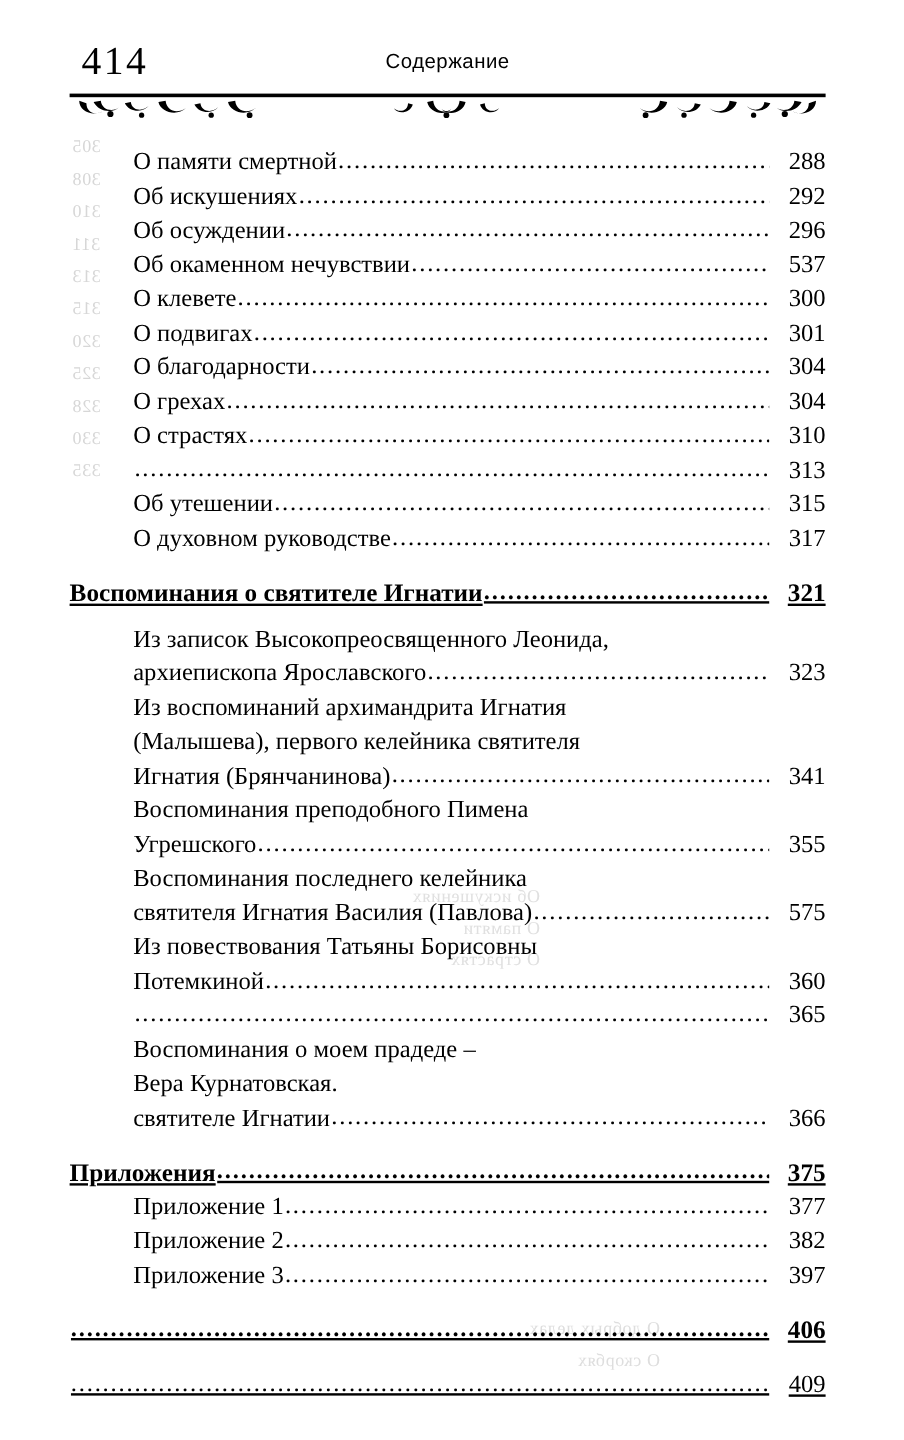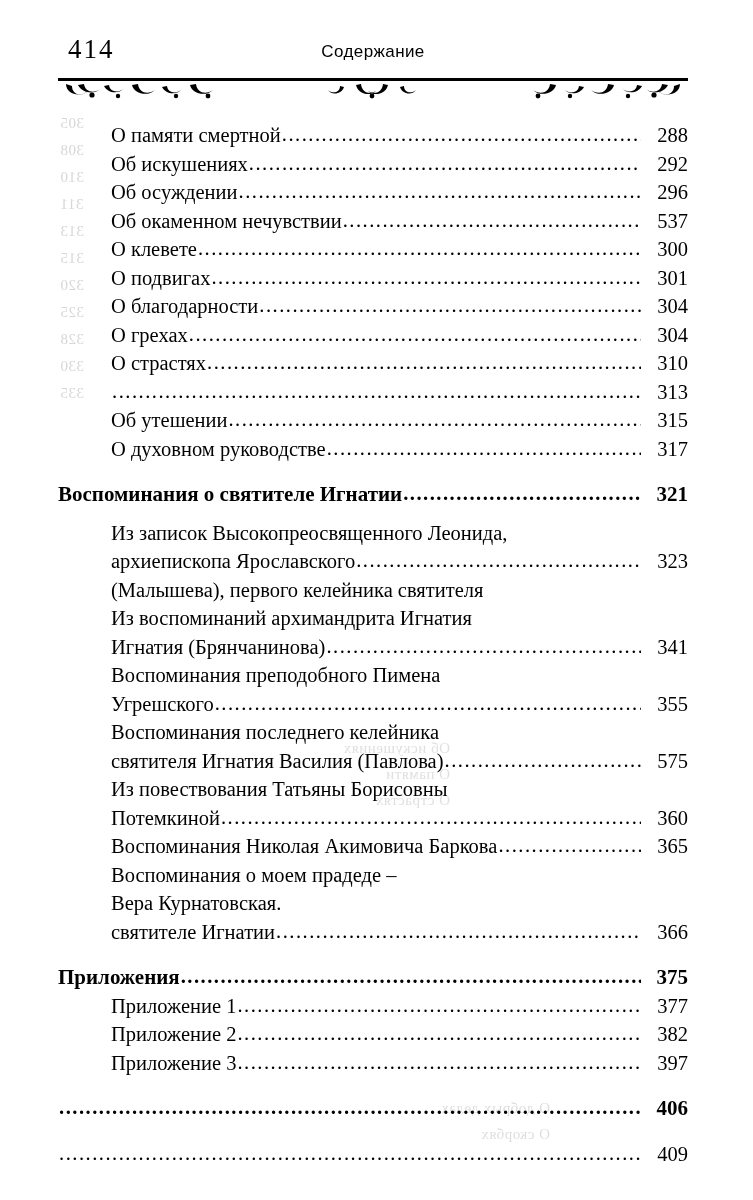--- a/index.html
+++ b/index.html
@@ -69,21 +69,21 @@
 
   
   .runhead {
     position: relative;
     height: 40px;
   }
   .folio {
     position: absolute;
     left: 10px;
     top: 0;
-    font-size: 27px;
+    font-size: 33px;
     letter-spacing: 2px;
     font-family: "Liberation Serif", serif;
   }
   .runtitle {
     position: absolute;
     left: 0;
     right: 0;
     top: 8px;
     text-align: center;
     font-size: 17px;
@@ -132,21 +132,21 @@
     color: #000;
     transform: translateY(-1px);
   }
   .row .pg {
     flex: 0 0 auto;
     text-align: right;
     min-width: 46px;
   }
 
   .indent1 { padding-left: 53px; }
-  .indent0 { padding-left: 0px; }
+  .indent0 { padding-left: 0px; text-decoration: underline; }
 
   .bold .lbl, .bold .pg { font-weight: bold; font-size: 21px; }
   .bold { font-weight: bold; }
 
   .italic .lbl { font-style: italic; }
 
   .group-gap { height: 17px; }
   .group-gap-sm { height: 10px; }
 
   
@@ -284,22 +284,22 @@
       <div class="multiline">
         <div class="plain">Из записок Высокопреосвященного Леонида,</div>
         <div class="row">
           <span class="lbl">архиепископа Ярославского</span>
           <span class="dots">.............................................................................................</span>
           <span class="pg">323</span>
         </div>
       </div>
 
       <div class="multiline">
+        <div class="plain">Из воспоминаний архимандрита Игнатия</div>
         <div class="plain">(Малышева),  первого келейника святителя</div>
-        <div class="plain">Из воспоминаний архимандрита Игнатия</div>
         <div class="row">
           <span class="lbl">Игнатия (Брянчанинова)</span>
           <span class="dots">.............................................................................................</span>
           <span class="pg">341</span>
         </div>
       </div>
 
       <div class="multiline">
         <div class="plain">Воспоминания преподобного Пимена</div>
         <div class="row">
@@ -322,21 +322,20 @@
         <div class="plain">Из повествования Татьяны Борисовны</div>
         <div class="row">
           <span class="lbl">Потемкиной</span>
           <span class="dots">.............................................................................................</span>
           <span class="pg">360</span>
         </div>
       </div>
 
       <div class="multiline">
         <div class="row">
-          <span class="lbl">Воспоминания Николая Акимовича Баркова</span>
           <span class="dots">.............................................................................................</span>
           <span class="pg">365</span>
         </div>
       </div>
 
       <div class="multiline">
         <div class="plain">Воспоминания о моем прадеде –</div>
         <div class="plain">Вера Курнатовская.</div>
         <div class="row">
           <span class="lbl">святителе Игнатии</span>

